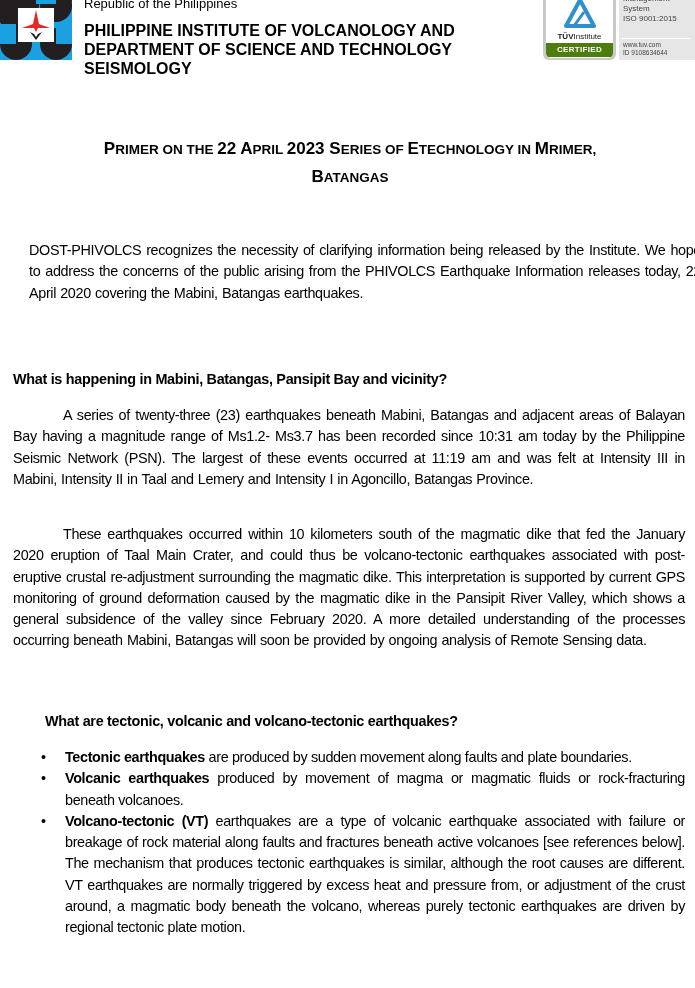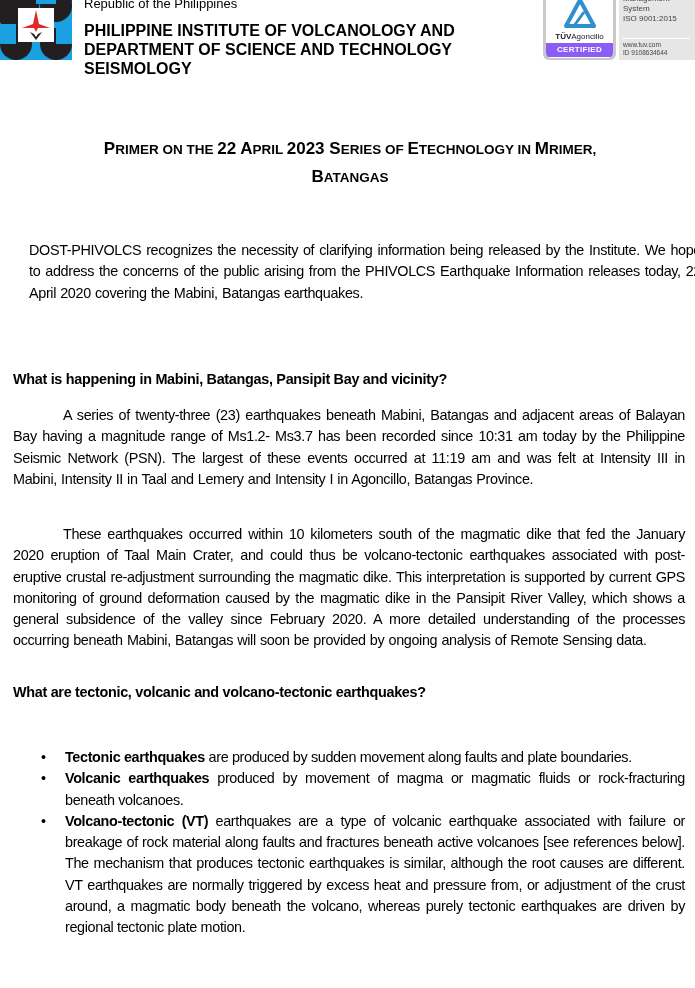--- a/index.html
+++ b/index.html
@@ -8,21 +8,21 @@
     font-family: "Liberation Sans", sans-serif; color: #000;
   }
   
   .logo { position: absolute; left: 0; top: -12px; width: 72px; height: 72px; }
   .hdr-republic { position: absolute; left: 84px; top: -4px; font-size: 13px; }
   .hdr-dept { position: absolute; left: 84px; top: 21px; font-size: 16px; font-weight: bold; line-height: 19px; }
   .cert { position: absolute; left: 543px; top: -8px; width: 152px; height: 68px; }
   .cert-badge { position: absolute; left: 0; top: 0; width: 73px; height: 68px; background:#c9c9c9; border-radius: 6px; }
   .cert-inner { position:absolute; left:3px; top:0; width:67px; height:66px; background:#fff; border-radius:5px; overflow:hidden; }
   .tuv-name { position:absolute; left:0; top:40px; width:67px; text-align:center; font-size:8px; font-weight:bold; color:#222; }
-  .tuv-cert { position:absolute; left:0; top:51px; width:67px; height:14px; background:#8b5cf6; color:#fff; text-align:center; font-size:8px; font-weight:bold; line-height:14px; letter-spacing:0.3px; }
+  .tuv-cert { position:absolute; left:0; top:51px; width:67px; height:14px; background:#4d7c0f; color:#fff; text-align:center; font-size:8px; font-weight:bold; line-height:14px; letter-spacing:0.3px; }
   .cert-text { position:absolute; left:76px; top:0; width:76px; height:68px; background:#e6e6e6; }
   .cert-ms { position:absolute; left:4px; top:2px; font-size:8px; color:#444; line-height:10px; }
   .cert-divider { position:absolute; left:3px; top:46px; width:68px; height:1px; background:#fff; }
   .cert-url { position:absolute; left:4px; top:49px; font-size:6.5px; color:#444; line-height:8px; }
 
   
   .title { position: absolute; left: 40px; top: 135px; width: 620px; text-align: center;
            font-size: 17px; font-weight: bold; line-height: 27px; }
   .title .sc { font-size: 13.5px; }
 
@@ -71,21 +71,21 @@
   <div>SEISMOLOGY</div>
 </div>
 
 <div class="cert">
   <div class="cert-badge">
     <div class="cert-inner">
       <svg style="position:absolute;left:18px;top:6px" width="32" height="32" viewBox="0 0 32 32">
         <path d="M16 2 L30 28 L2 28 Z" fill="none" stroke="#2f8fcf" stroke-width="4" stroke-linejoin="round"></path>
         <path d="M10 28 L20 14" stroke="#2f8fcf" stroke-width="3"></path>
       </svg>
-      <div class="tuv-name"><span>TÜV</span><span style="font-weight:normal">Agoncillo</span></div>
+      <div class="tuv-name"><span>TÜV</span><span style="font-weight:normal">Institute</span></div>
       <div class="tuv-cert">CERTIFIED</div>
     </div>
   </div>
   <div class="cert-text">
     <div class="cert-ms">
       <div>Management</div>
       <div>System</div>
       <div>ISO 9001:2015</div>
     </div>
     <div class="cert-divider"></div>
@@ -104,21 +104,21 @@
     <span>B</span><span class="sc">ATANGAS</span>
   </div>
 </div>
 
 <p class="para" style="top:224px; margin:16px;">DOST-PHIVOLCS recognizes the necessity of clarifying information being released by the Institute. We hope to address the concerns of the public arising from the PHIVOLCS Earthquake Information releases today, 22 April 2020 covering the Mabini, Batangas earthquakes.</p>
 
 <div class="heading" style="top:371px;">What is happening in Mabini, Batangas, Pansipit Bay and vicinity?</div>
 <p class="para indent" style="top:405px; margin:0;">A series of twenty-three (23) earthquakes beneath Mabini, Batangas and adjacent areas of Balayan Bay having a magnitude range of Ms1.2- Ms3.7 has been recorded since 10:31 am today by the Philippine Seismic Network (PSN). The largest of these events occurred at 11:19 am and was felt at Intensity III in Mabini, Intensity II in Taal and Lemery and Intensity I in Agoncillo, Batangas Province.</p>
 <p class="para indent" style="top:524px; margin:0;">These earthquakes occurred within 10 kilometers south of the magmatic dike that fed the January 2020 eruption of Taal Main Crater, and could thus be volcano-tectonic earthquakes associated with post-eruptive crustal re-adjustment surrounding the magmatic dike. This interpretation is supported by current GPS monitoring of ground deformation caused by the magmatic dike in the Pansipit River Valley, which shows a general subsidence of the valley since February 2020. A more detailed understanding of the processes occurring beneath Mabini, Batangas will soon be provided by ongoing analysis of Remote Sensing data.</p>
 
-<div class="heading" style="top:684px;">What are tectonic, volcanic and volcano-tectonic earthquakes?</div>
+<div class="heading" style="top:713px;margin-left:32px;">What are tectonic, volcanic and volcano-tectonic earthquakes?</div>
 <ul class="bullets">
   <li>
     <span class="dot">•</span>
     <b>Tectonic earthquakes</b><span> are produced by sudden movement along faults and plate boundaries.</span>
   </li>
   <li>
     <span class="dot">•</span>
     <b>Volcanic earthquakes</b><span> produced by movement of magma or magmatic fluids or rock-fracturing beneath volcanoes.</span>
   </li>
   <li>

